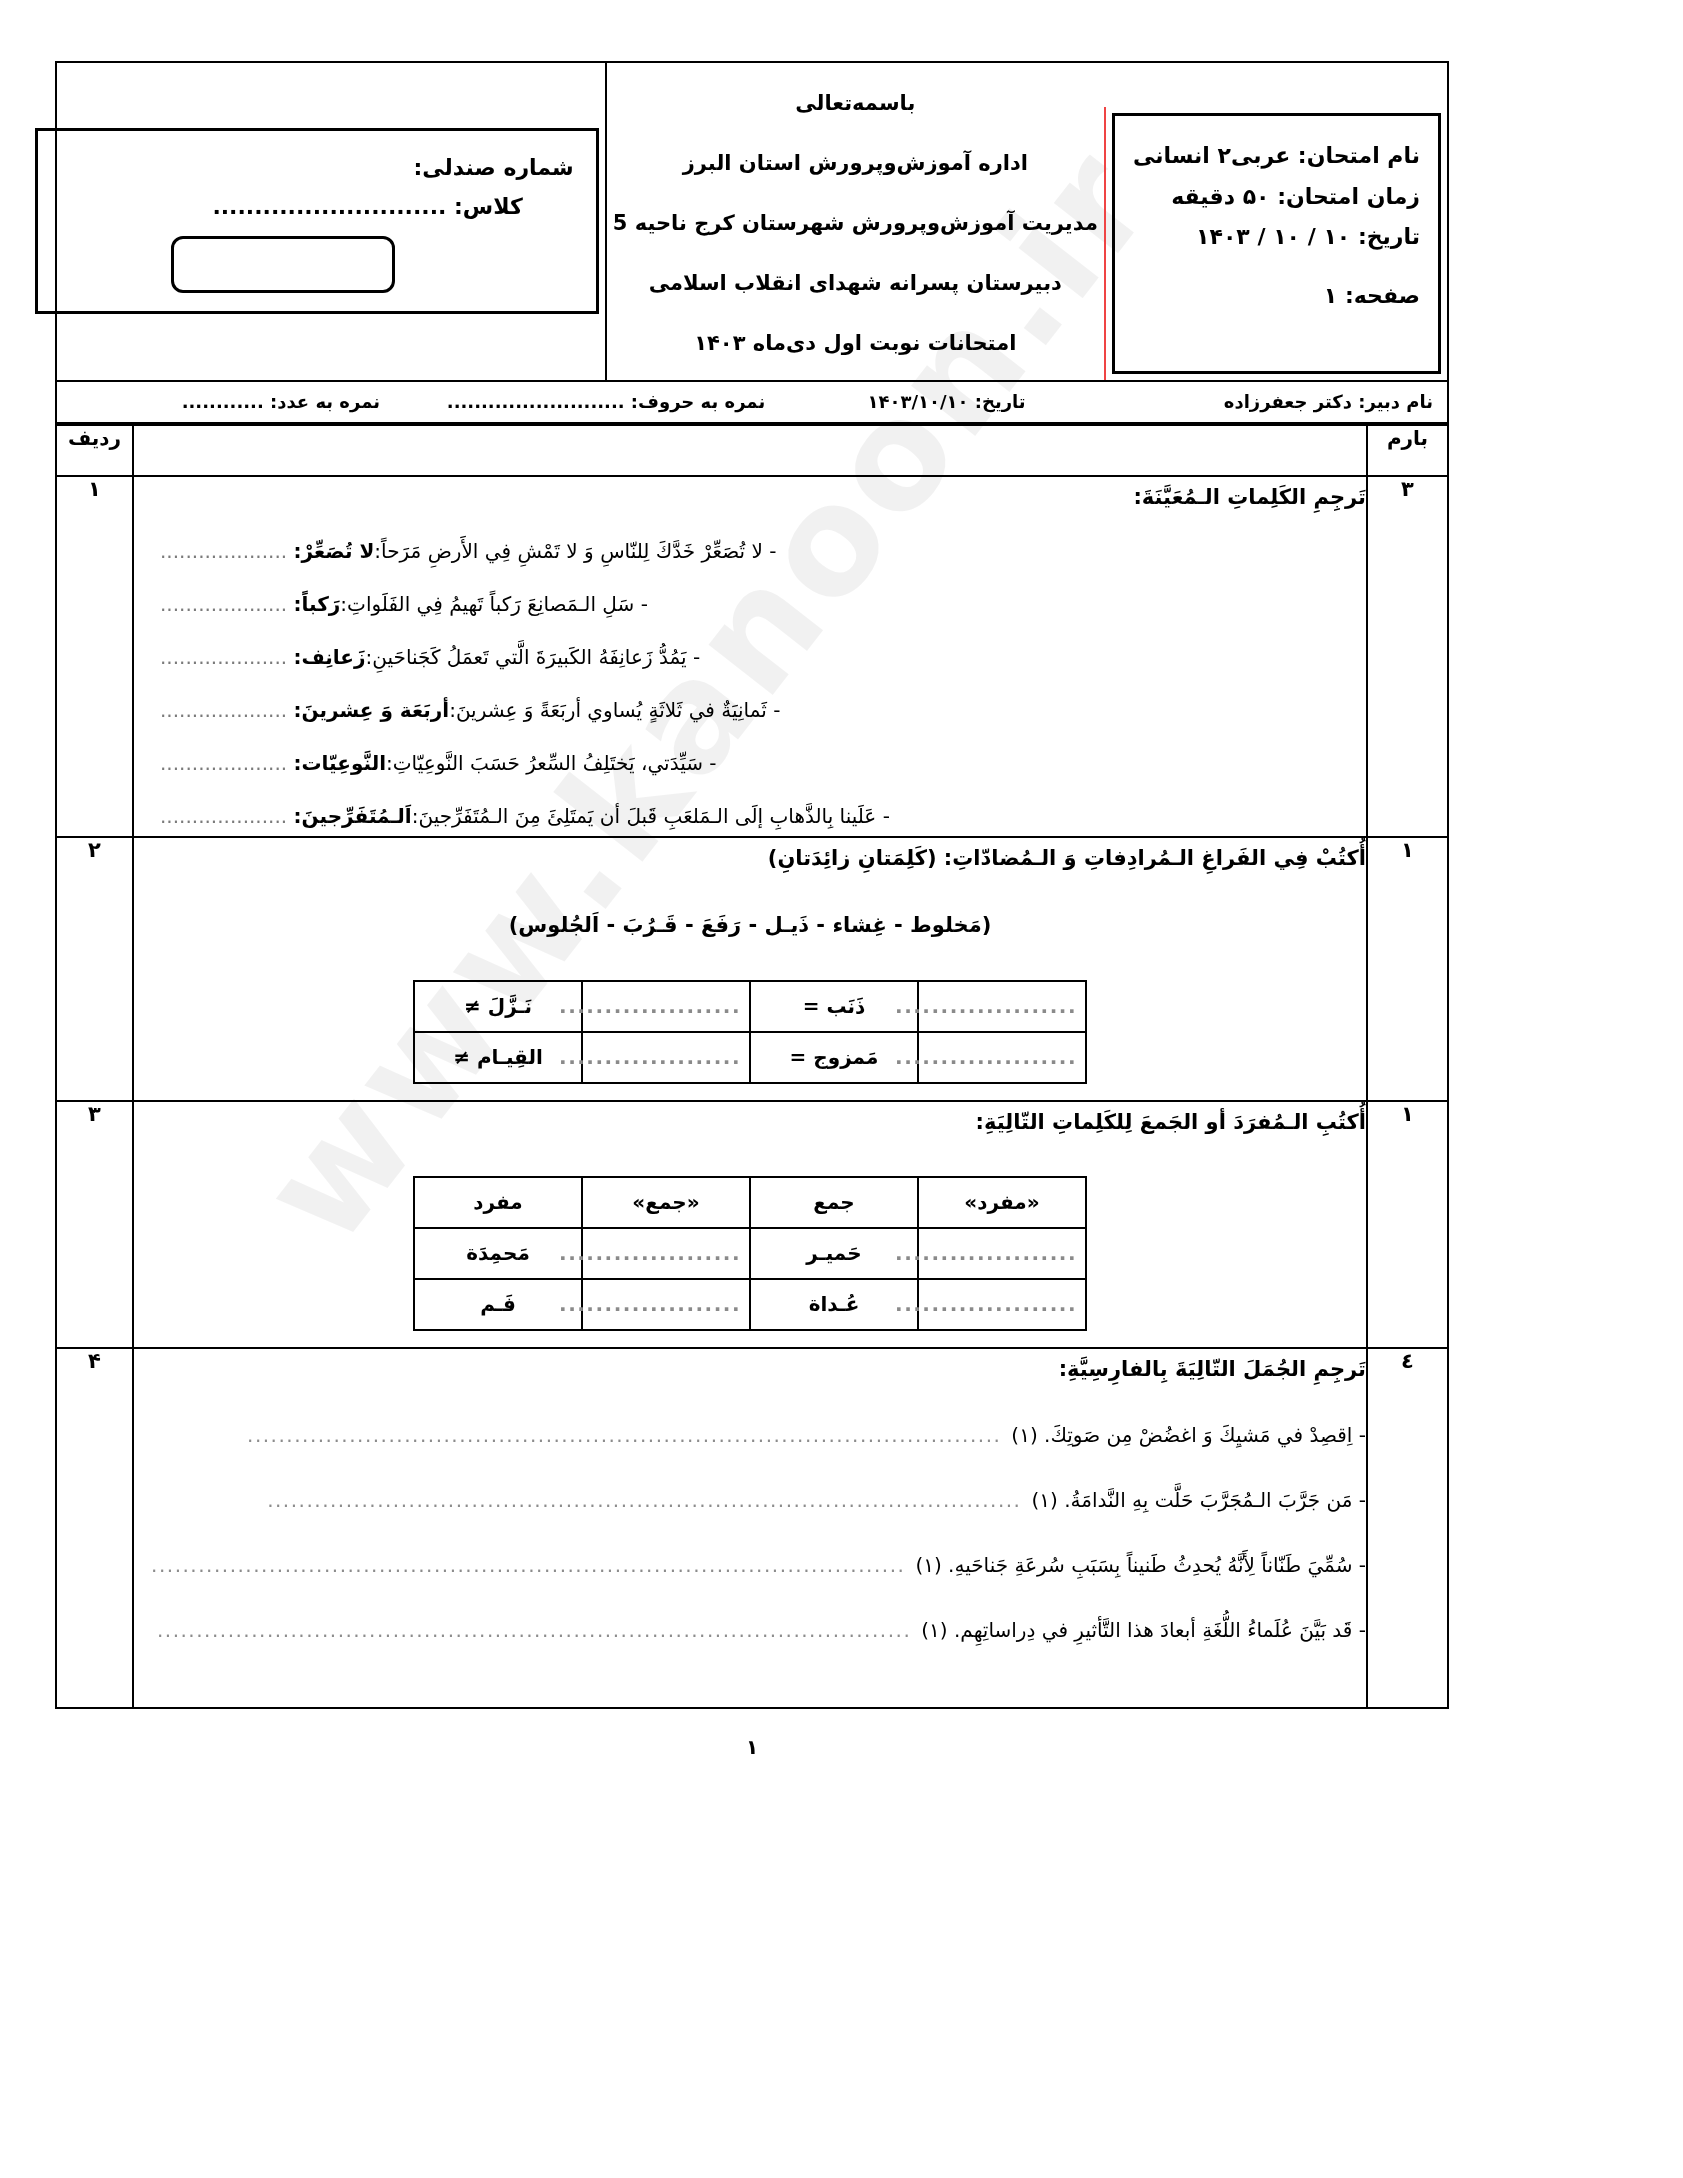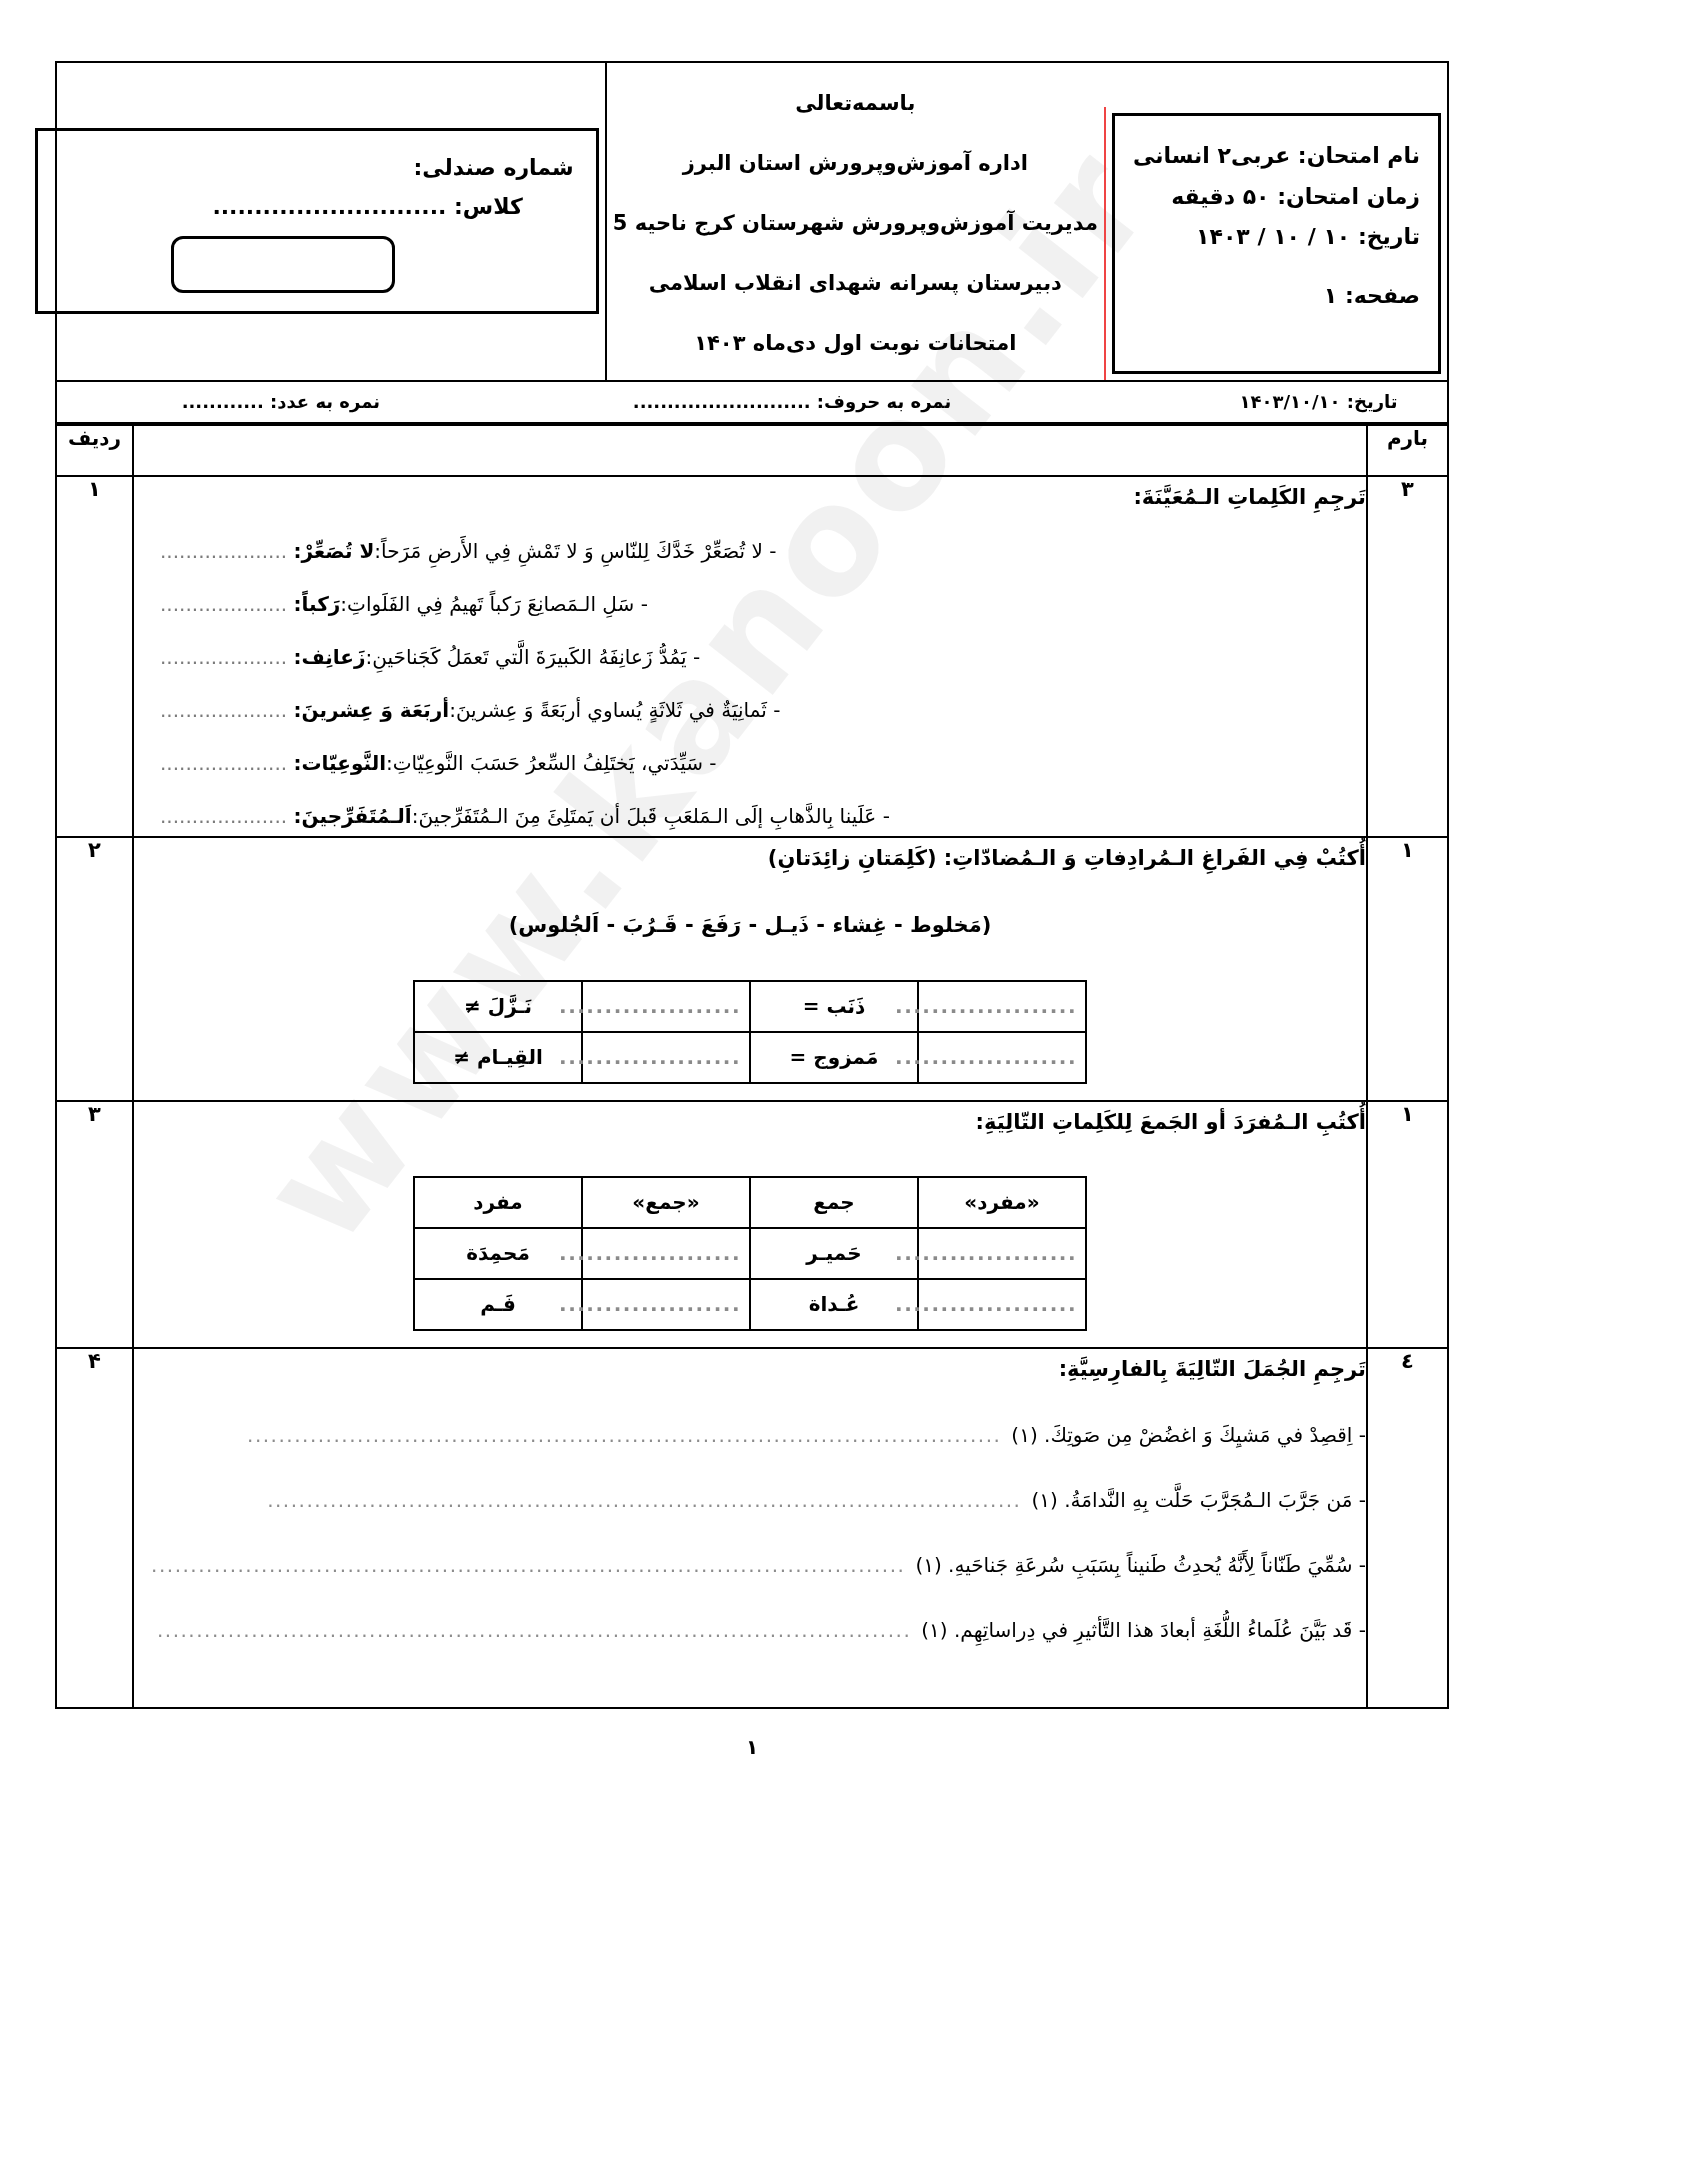--- a/index.html
+++ b/index.html
@@ -333,20 +333,21 @@
       <div class="right-box-inner">
         <div class="rline">شماره صندلی:</div>
         <div class="rline indent">کلاس: ............................</div>
         <div class="seat-box"></div>
       </div>
     </div>
 
   </div>
 
   <div class="grade-strip">
+    <div class="gs-cell gs-1">نام دبیر:  دکتر جعفرزاده</div>
     <div class="gs-cell gs-2">تاریخ: ۱۴۰۳/۱۰/۱۰</div>
     <div class="gs-cell gs-3">نمره به حروف: ..........................</div>
     <div class="gs-cell gs-4">نمره به عدد: ............</div>
   </div>
 
   <table class="qtable">
     <colgroup>
       <col class="col-barem">
       <col>
       <col class="col-radif">

